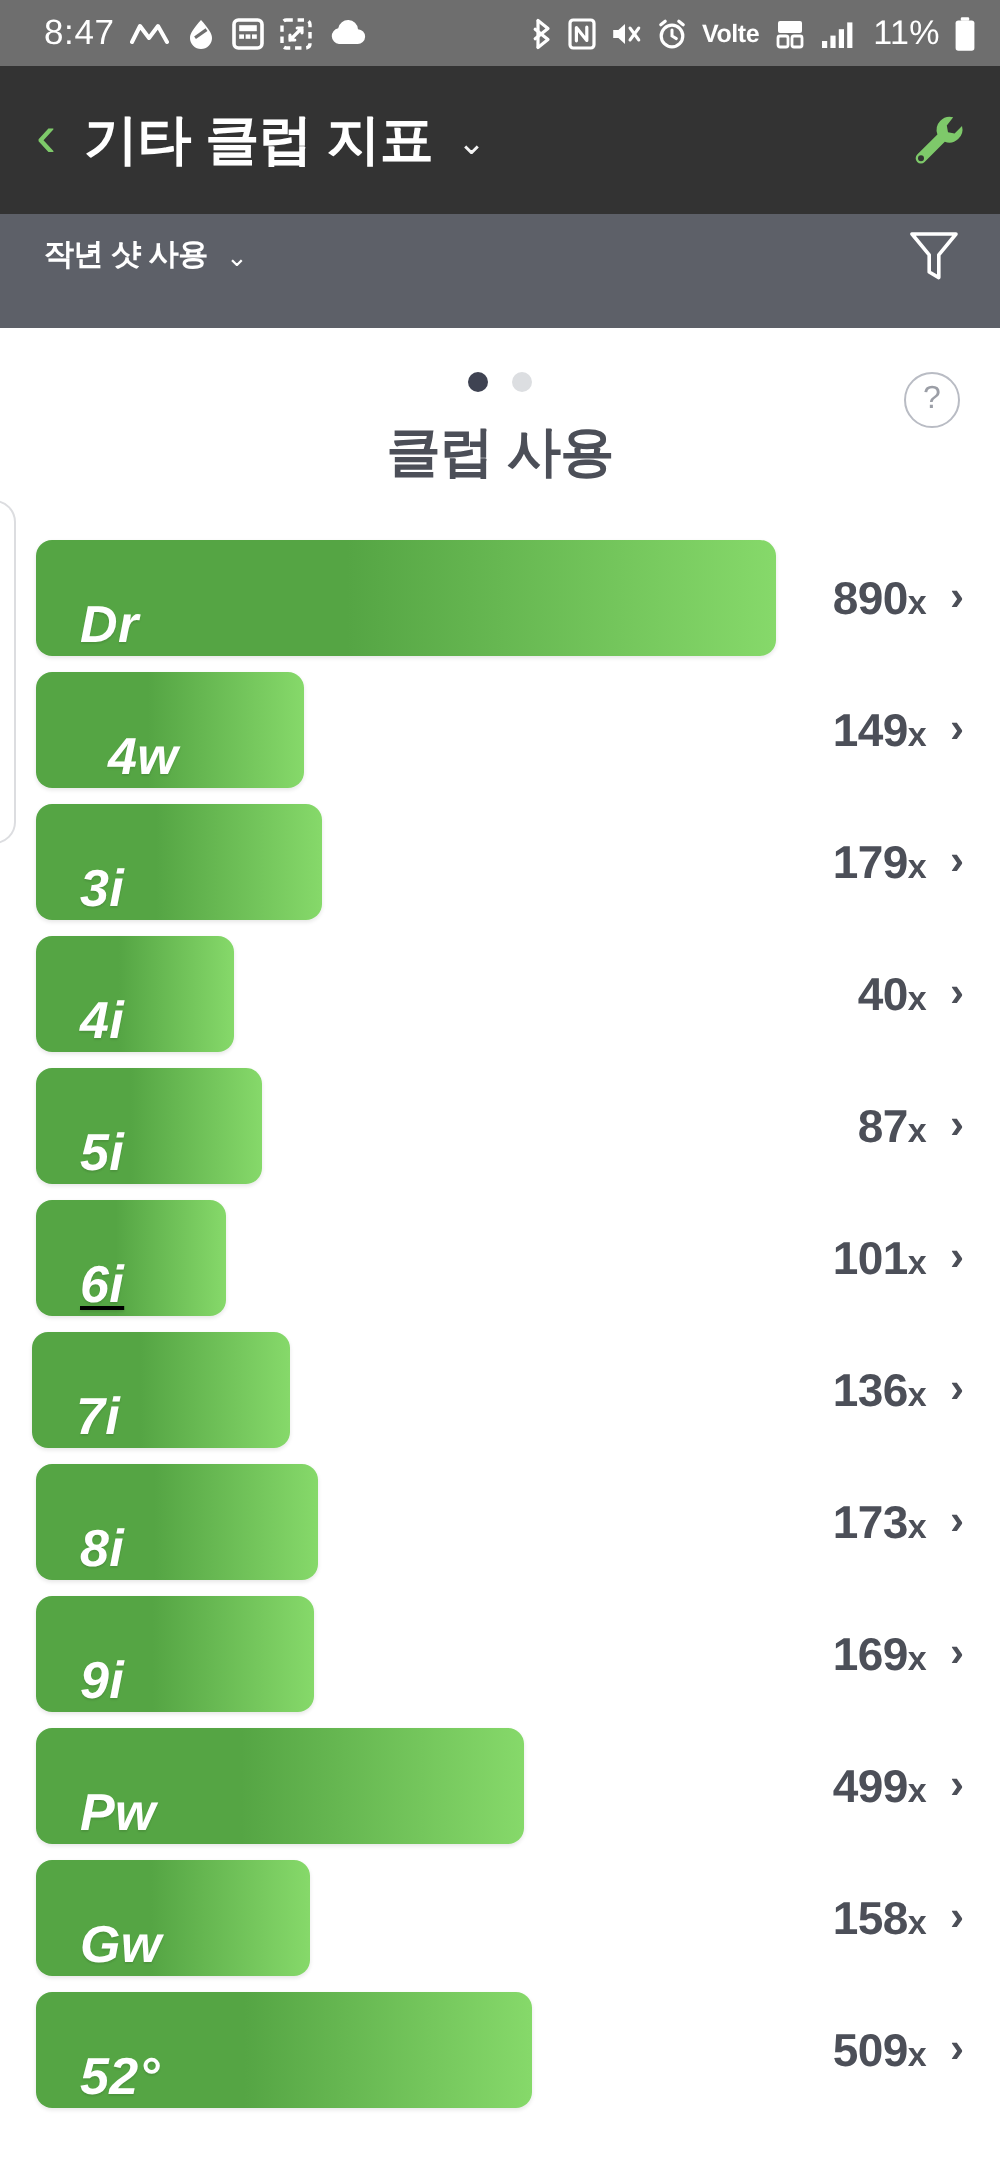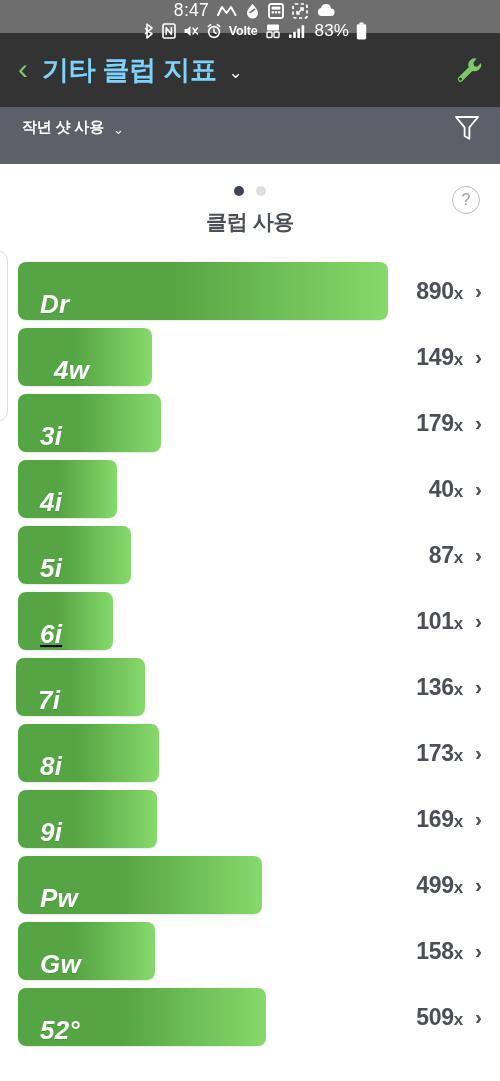--- a/index.html
+++ b/index.html
@@ -8,38 +8,38 @@
     background: #ffffff;
     font-family: "Liberation Sans", "DejaVu Sans", sans-serif;
     overflow: hidden;
   }
   #app { position: relative; width: 500px; height: 1081px; background:#fff; }
 
   
   .statusbar {
     height: 33px; background: #6e6e6e; color: #ffffff;
     display: flex; align-items: center;
-    padding: 0 12px 0 22px; font-size: 17px; letter-spacing: .2px; flex-direction: column;
+    padding: 0 12px 0 22px; font-size: 17px; letter-spacing: .2px;
   }
   .sb-left { display:flex; align-items:center; gap:8px; }
   .sb-time { font-size: 17.5px; font-weight: 400; letter-spacing:.3px; }
   .sb-spacer { flex: 1 1 auto; }
   .sb-right { display:flex; align-items:center; gap:7px;justify-content:center; }
   .sb-ic { display:inline-flex; align-items:center; justify-content:center; }
   .sb-batt-txt { font-size: 17px; letter-spacing:.2px; }
   .vlte { font-size: 12.5px; font-weight:700; letter-spacing:-.2px; }
 
   
   .header {
     height: 74px; background: #333333;
     display: flex; align-items: center; padding: 0 16px 0 18px;
   }
   .back-chev { color: #7ec96a; font-size: 30px; font-weight: 400; line-height:1;
                margin-right: 14px; margin-top:-3px; }
-  .header-title { color: #7dd3fc; font-size: 27px; font-weight: 700; letter-spacing:-.3px; }
+  .header-title { color: #ffffff; font-size: 27px; font-weight: 700; letter-spacing:-.3px; }
   .title-chev { color:#ffffff; font-size: 17px; margin-left: 12px; margin-top:4px; opacity:.95;}
   .header-spacer { flex:1 1 auto; }
   .wrench { width: 30px; height: 30px; }
 
   
   .filterbar {
     height: 57px; background: #5d6068;
     display:flex; align-items:center; padding: 0 20px 16px 22px;
   }
   .filter-label { color:#ffffff; font-size: 15px; font-weight:700; letter-spacing:-.2px; }
@@ -57,21 +57,21 @@
     display:flex; align-items:center; justify-content:center;
     font-size: 16px; font-weight:400;
   }
   .dots { display:flex; justify-content:center; gap:12px; padding-top: 22px; }
   .dot { width: 10px; height: 10px; border-radius:50%; }
   .dot.active { background:#3f4352; }
   .dot.inactive { background:#dcdee1; }
 
   .chart-title {
     text-align:center; margin-top: 12px;
-    font-size: 21px; font-weight: 700; color:#4c4f58; letter-spacing:-.4px;
+    font-size: 27px; font-weight: 700; color:#4c4f58; letter-spacing:-.4px;
   }
 
   .bars { margin-top: 22px; }
   .row { position: relative; height: 66px; display:flex; align-items:center; }
   .bar {
     height: 58px; border-radius: 8px; margin-left: 18px;
     display:flex; align-items:flex-end;
     box-shadow: 0 1px 2px rgba(0,0,0,.10);
   }
   .bar-label {
@@ -171,21 +171,21 @@
           </svg>
       </span>
       <span class="sb-ic">
         <svg width="20" height="16" viewBox="0 0 20 16">
             <rect x="1" y="11.5" width="2.6" height="3.5" fill="#fff"></rect>
             <rect x="5.2" y="8.8" width="2.6" height="6.2" fill="#fff"></rect>
             <rect x="9.4" y="5.6" width="2.6" height="9.4" fill="#fff"></rect>
             <rect x="13.6" y="2.2" width="2.6" height="12.8" fill="#fff"></rect>
           </svg>
       </span>
-      <span class="sb-batt-txt">83%</span>
+      <span class="sb-batt-txt">11%</span>
       <span class="sb-ic">
         <svg width="11" height="18" viewBox="0 0 11 18">
             <rect x="3.4" y="0.6" width="4.2" height="1.8" rx=".6" fill="#fff"></rect>
             <rect x="0.8" y="2.2" width="9.4" height="15.2" rx="1.4" fill="#fff"></rect>
           </svg>
       </span>
     </div>
   </div>
 
   <div class="header">

